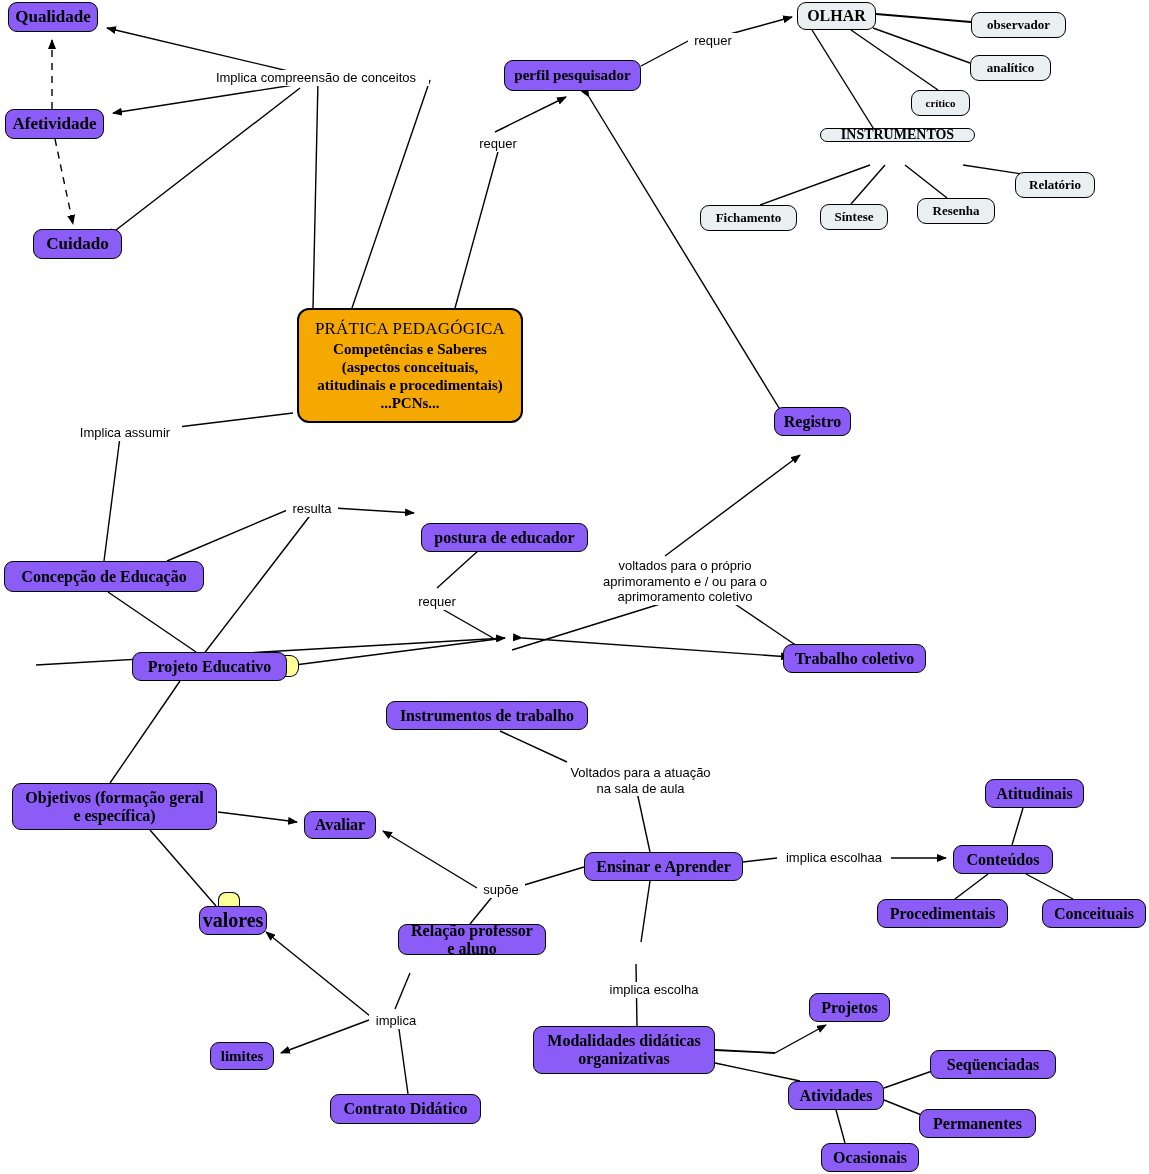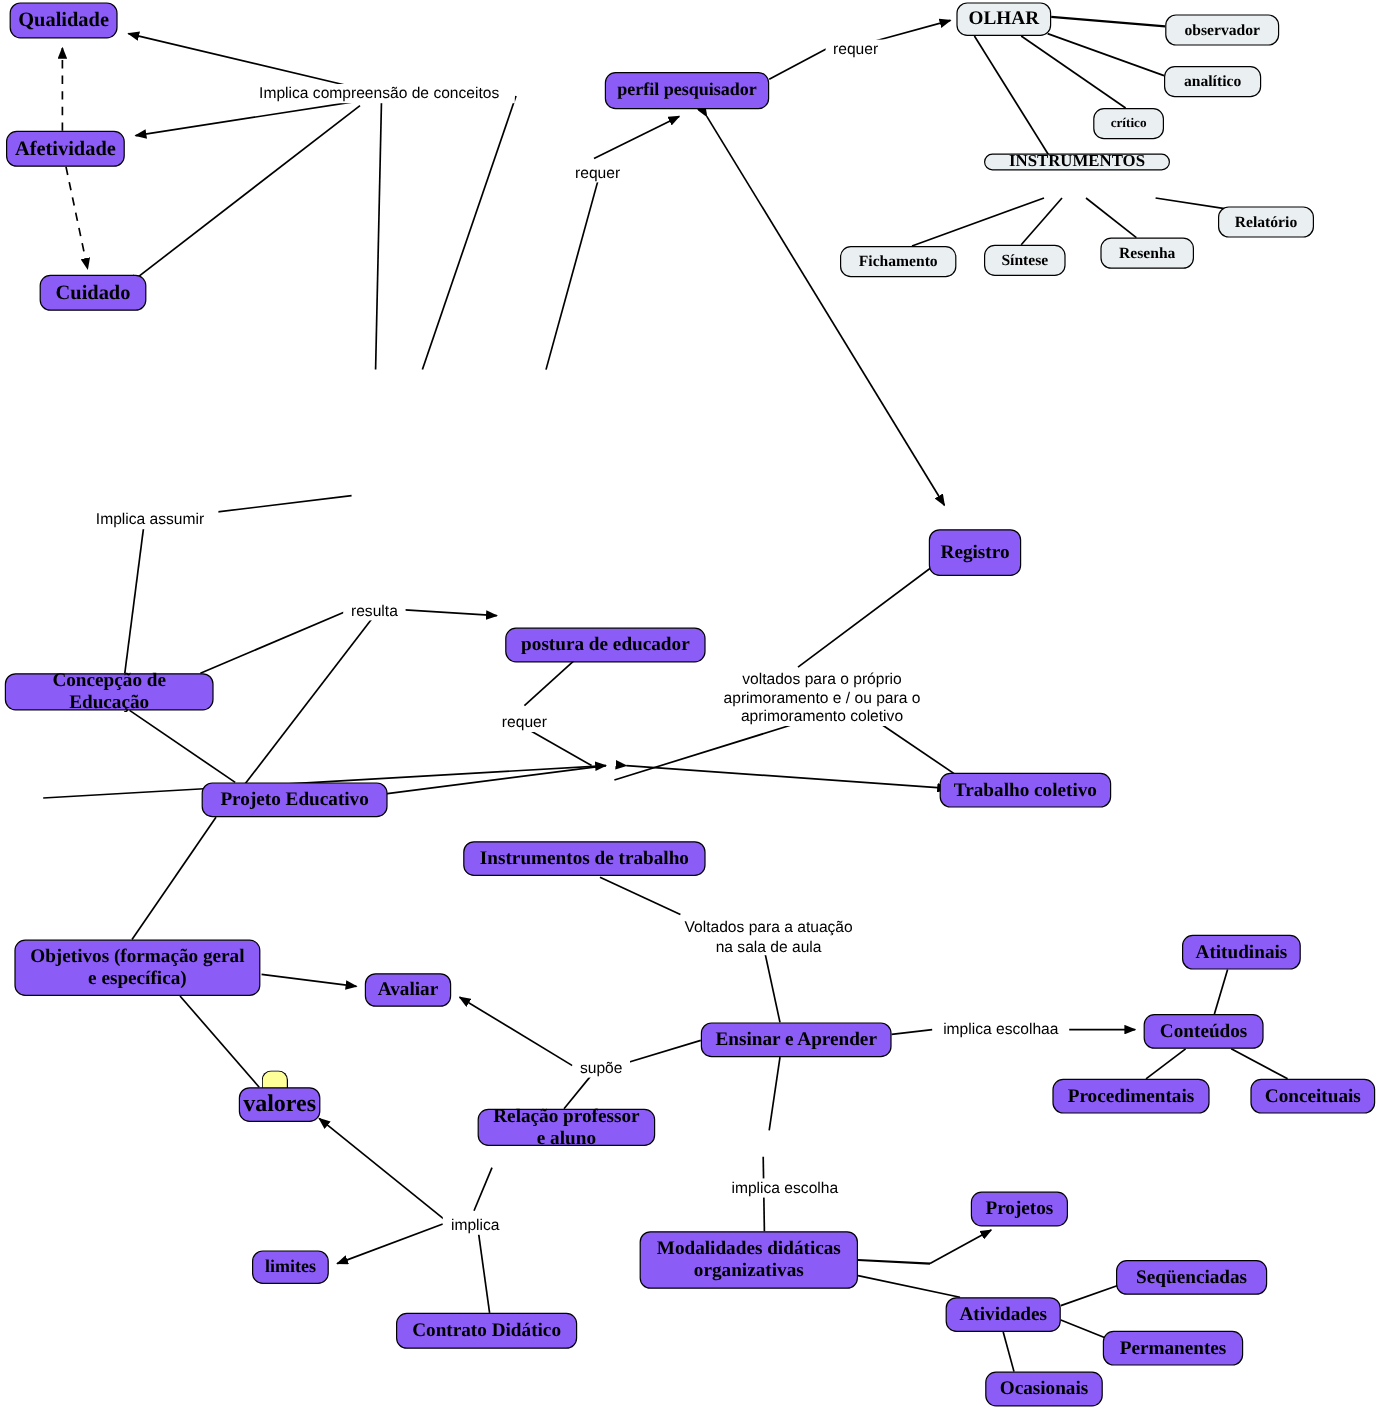--- a/index.html
+++ b/index.html
@@ -156,39 +156,46 @@
 
       <path name="seq" d="M884,1088 L935,1070"></path>
       <path d="M884,1100 L924,1116"></path>
       <path d="M836,1110 L845,1143"></path>
     </g>
   </svg>
 
   <div class="tab right" style="left:283px;top:655px;"></div>
   <div class="tab top" style="left:218px;top:892px;"></div>
 
+  <div class="node root" id="node-root" style="left:297px;top:308px;width:226px;height:115px;font-size:15px;flex-direction:column;">
+    <span class="rootline1">PRÁTICA PEDAGÓGICA</span>
+    <span>Competências e Saberes</span>
+    <span>(aspectos conceituais,</span>
+    <span>atitudinais e procedimentais)</span>
+    <span>...PCNs...</span>
+  </div>
 
   <div id="nodes-host">
       <div class="node" style="left: 8px; top: 2px; width: 90px; height: 30px; font-size: 17px;">Qualidade</div>
       <div class="node" style="left: 5px; top: 109px; width: 99px; height: 30px; font-size: 17px;">Afetividade</div>
       <div class="node" style="left: 33px; top: 229px; width: 89px; height: 30px; font-size: 17px;">Cuidado</div>
       <div class="node" style="left: 504px; top: 60px; width: 137px; height: 31px; font-size: 15px;">perfil pesquisador</div>
       <div class="node gray" style="left: 797px; top: 2px; width: 79px; height: 28px; font-size: 16px;">OLHAR</div>
       <div class="node gray" style="left: 971px; top: 12px; width: 95px; height: 26px; font-size: 13px;">observador</div>
       <div class="node gray" style="left: 970px; top: 55px; width: 81px; height: 26px; font-size: 13px;">analítico</div>
       <div class="node gray" style="left: 911px; top: 90px; width: 59px; height: 26px; font-size: 11px;">crítico</div>
       <div class="node gray" style="left: 820px; top: 128px; width: 155px; height: 14px; font-size: 14px;">INSTRUMENTOS</div>
       <div class="node gray" style="left: 1015px; top: 172px; width: 80px; height: 26px; font-size: 13px;">Relatório</div>
       <div class="node gray" style="left: 700px; top: 205px; width: 97px; height: 26px; font-size: 13px;">Fichamento</div>
       <div class="node gray" style="left: 820px; top: 204px; width: 68px; height: 26px; font-size: 13px;">Síntese</div>
       <div class="node gray" style="left: 917px; top: 198px; width: 78px; height: 26px; font-size: 13px;">Resenha</div>
-      <div class="node" style="left: 774px; top: 441px; width: 77px; height: 39px; font-size: 16px;">Registro</div>
-      <div class="node" style="left: 4px; top: 561px; width: 174px; height: 31px; font-size: 16px;">Concepção de Educação</div>
+      <div class="node" style="left: 774px; top: 407px; width: 77px; height: 29px; font-size: 16px;">Registro</div>
+      <div class="node" style="left: 4px; top: 561px; width: 200px; height: 31px; font-size: 16px;">Concepção de Educação</div>
       <div class="node" style="left: 421px; top: 502px; width: 167px; height: 29px; font-size: 16px; margin-top: 21px;">postura de educador</div>
-      <div class="node" style="left: 132px; top: 652px; width: 155px; height: 29px; font-size: 16px; margin-left: 36px;">Projeto Educativo</div>
+      <div class="node" style="left: 132px; top: 652px; width: 155px; height: 29px; font-size: 16px;">Projeto Educativo</div>
       <div class="node" style="left: 386px; top: 701px; width: 202px; height: 29px; font-size: 16px;">Instrumentos de trabalho</div>
       <div class="node" style="left: 783px; top: 644px; width: 143px; height: 29px; font-size: 16px;">Trabalho coletivo</div>
       <div class="node" style="left: 12px; top: 783px; width: 205px; height: 47px; font-size: 16px;">Objetivos (formação geral
 e específica)</div>
       <div class="node" style="left: 304px; top: 811px; width: 72px; height: 28px; font-size: 16px;">Avaliar</div>
       <div class="node" style="left: 199px; top: 906px; width: 68px; height: 29px; font-size: 20px;">valores</div>
       <div class="node" style="left: 362px; top: 924px; width: 148px; height: 31px; font-size: 16px; margin-left: 36px;">Relação professor
 e aluno</div>
       <div class="node" style="left: 210px; top: 1042px; width: 64px; height: 28px; font-size: 15px;">limites</div>
       <div class="node" style="left: 330px; top: 1094px; width: 151px; height: 30px; font-size: 16px;">Contrato Didático</div>

